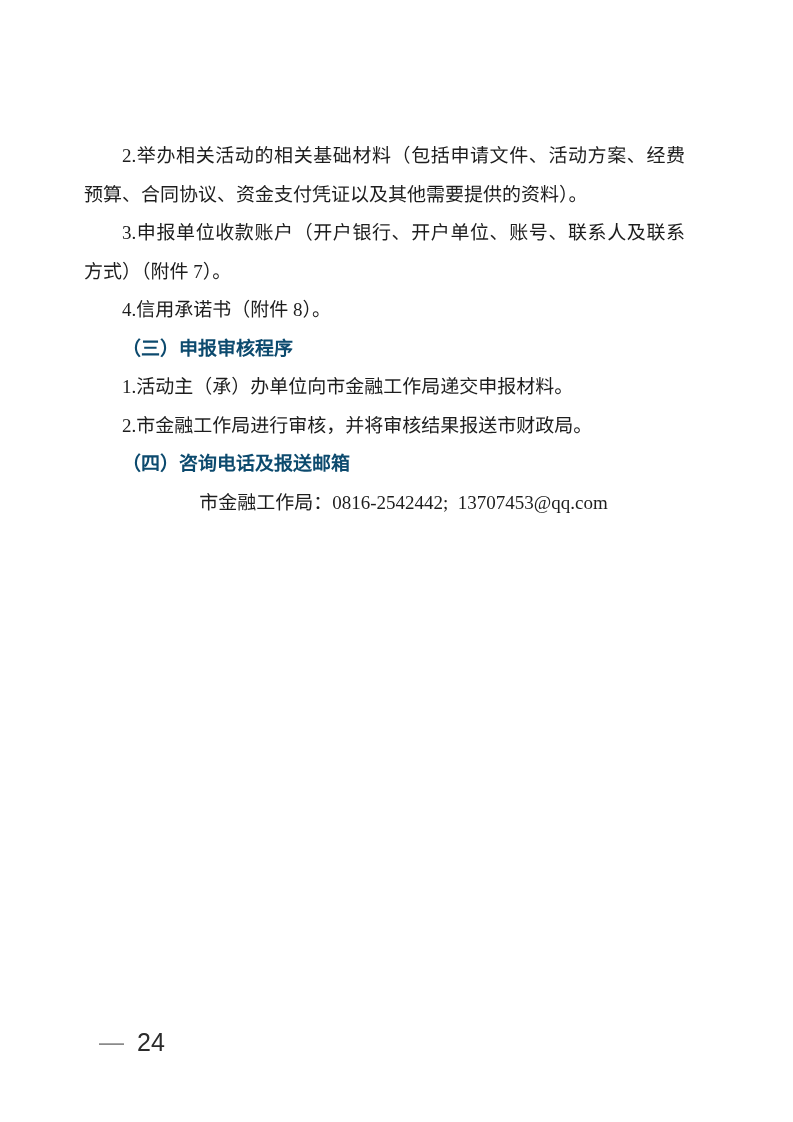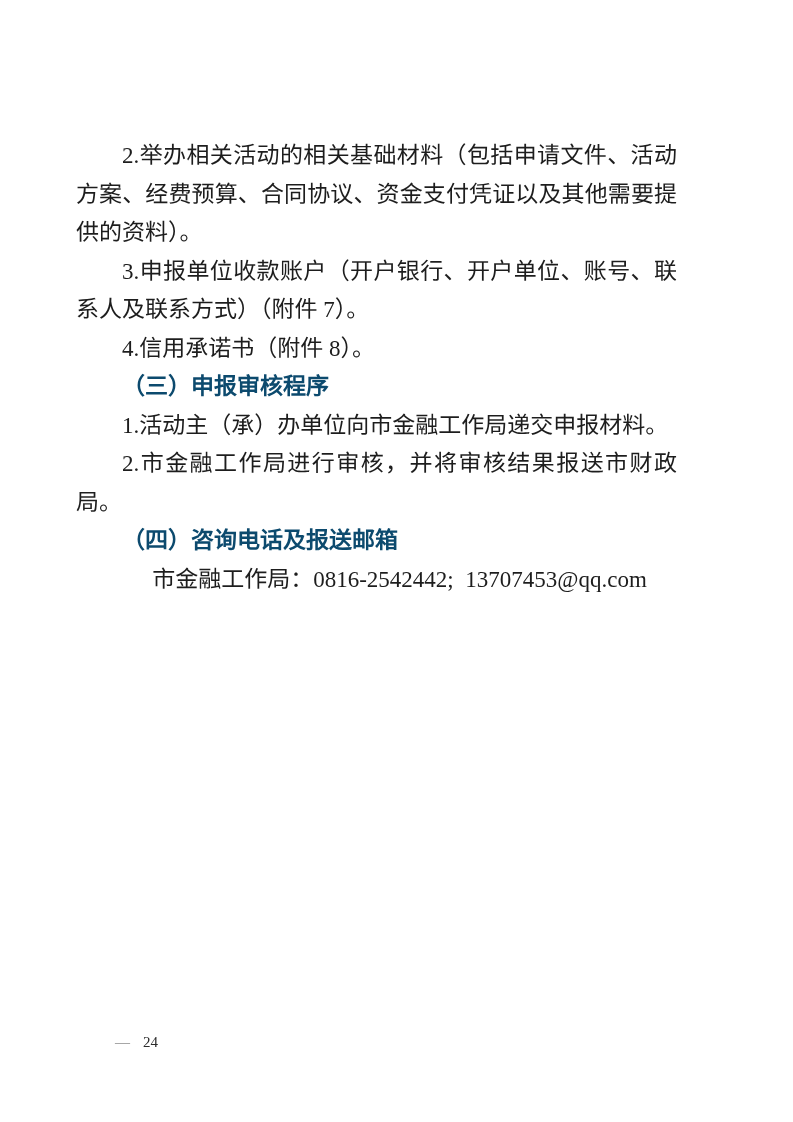--- a/index.html
+++ b/index.html
@@ -11,48 +11,48 @@
     position: relative;
     width: 793px;
     height: 1122px;
     background: #ffffff;
     overflow: hidden;
     font-family: "Liberation Serif", "DejaVu Serif", serif;
     color: #1d1d1d;
   }
   .content {
     position: absolute;
-    left: 76px;
+    left: 84px;
     top: 137px;
     width: 601px;
-    font-size: 23px;
+    font-size: 19px;
     line-height: 38.5px;
     text-align: justify;
   }
   .content p {
     margin: 0;
     padding: 0;
     text-indent: 2em;
   }
   .content p.heading {
     font-weight: 700;
     color: #0c4a6e;
     text-align: left;
   }
   .content p.contact {
     white-space: pre-wrap;
     text-align: center;
   }
   .footer {
     position: absolute;
-    left: 115px;
+    left: 99px;
     top: 1029px;
-    font-size: 15px;
+    font-size: 25px;
     line-height: 26px;
-    font-family: Liberation Serif, serif;
+    font-family: Liberation Sans, sans-serif;
   }
   .footer .dash {
     color: #8a8a8a;
     margin-right: 13px;
   }
   .footer .pagenum {
     color: #2b2b2b;
   }
 </style>
 </head>

